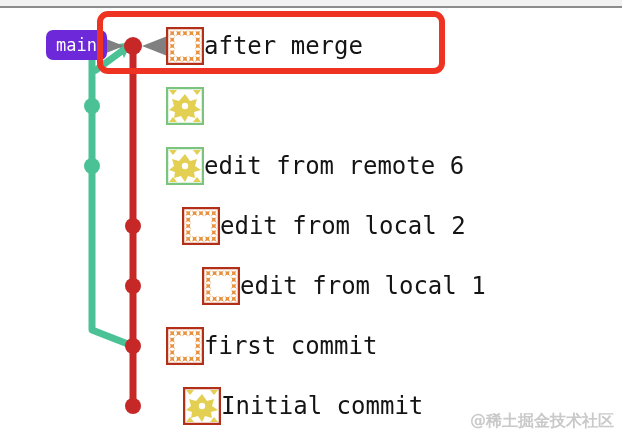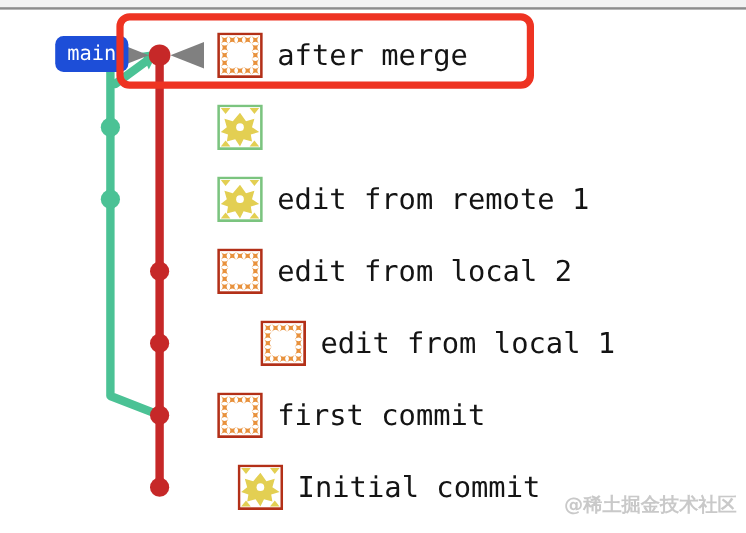--- a/index.html
+++ b/index.html
@@ -22,21 +22,21 @@
   
   #graph{position:absolute;left:0;top:0;width:622px;height:444px;}
 
   
   .branch-badge{
     position:absolute;
     left:46px;top:30px;
     height:30px;
     padding:0 10px;
     display:flex;align-items:center;
-    background:#1d4ed8;
+    background:#6d28d9;
     color:#ffffff;
     border-radius:7px;
     font-size:17px;
     font-family:"DejaVu Sans Mono", monospace;
     letter-spacing:0px;
     z-index:3;
   }
 
   
   .highlight-box{
@@ -47,24 +47,23 @@
     border-radius:11px;
     box-sizing:border-box;
     z-index:6;
     pointer-events:none;
   }
 
   
   .rows{position:absolute;left:0;top:0;width:622px;height:444px;z-index:4;}
   .row{
     position:absolute;
-    left:181px;
+    left:166px;
     height:40px;
     display:flex;align-items:center;
-    gap:12px;
   }
   .ident{
     width:38px;height:38px;
     box-sizing:border-box;
     flex:0 0 38px;
     position:relative;
     overflow:hidden;
   }
   .ident svg{display:block;width:100%;height:100%;}
   .msg{
@@ -165,23 +164,23 @@
             <rect x="0" y="0" width="38" height="38" fill="#ffffff"></rect>
             <polygon points="19,7 24,14 31,12 29,19 35,23 28,25 29,31 22,29 19,35 15,29 8,31 9,25 3,23 8,19 6,12 13,14" fill="#e3cf52"></polygon>
             <polygon points="3,3 11,3 7,8" fill="#e3cf52"></polygon>
             <polygon points="35,3 27,3 31,8" fill="#e3cf52"></polygon>
             <polygon points="3,35 11,35 7,30" fill="#e3cf52"></polygon>
             <polygon points="35,35 27,35 31,30" fill="#e3cf52"></polygon>
             <circle cx="19" cy="19" r="3.2" fill="#ffffff"></circle>
             <rect x="1" y="1" width="36" height="36" fill="none" stroke="#7bc47f" stroke-width="2.5"></rect>
           </svg>
         </div>
-        <div class="msg">edit from remote 1</div>
-      </div>
-      <div class="row" style="top: 206px;">
+        <div class="msg">edit from remote 6</div>
+      </div>
+      <div class="row" style="top: 206px; margin-left: 16px;">
         <div class="ident">
           <svg viewBox="0 0 38 38" xmlns="http://www.w3.org/2000/svg">
             <rect x="0" y="0" width="38" height="38" fill="#ffffff"></rect>
             <path d="M3 3 Q6.2 6.2 9.4 3 Q6.2 6.2 9.4 9.4 Q6.2 6.2 3 9.4 Q6.2 6.2 3 3Z" fill="#e8913c"></path>
             <path d="M9.4 3 Q12.600000000000001 6.2 15.8 3 Q12.600000000000001 6.2 15.8 9.4 Q12.600000000000001 6.2 9.4 9.4 Q12.600000000000001 6.2 9.4 3Z" fill="#e8913c"></path>
             <path d="M15.8 3 Q19 6.2 22.200000000000003 3 Q19 6.2 22.200000000000003 9.4 Q19 6.2 15.8 9.4 Q19 6.2 15.8 3Z" fill="#e8913c"></path>
             <path d="M22.200000000000003 3 Q25.400000000000002 6.2 28.6 3 Q25.400000000000002 6.2 28.6 9.4 Q25.400000000000002 6.2 22.200000000000003 9.4 Q25.400000000000002 6.2 22.200000000000003 3Z" fill="#e8913c"></path>
             <path d="M28.6 3 Q31.8 6.2 35 3 Q31.8 6.2 35 9.4 Q31.8 6.2 28.6 9.4 Q31.8 6.2 28.6 3Z" fill="#e8913c"></path>
             <path d="M3 9.4 Q6.2 12.600000000000001 9.4 9.4 Q6.2 12.600000000000001 9.4 15.8 Q6.2 12.600000000000001 3 15.8 Q6.2 12.600000000000001 3 9.4Z" fill="#e8913c"></path>
             <path d="M28.6 9.4 Q31.8 12.600000000000001 35 9.4 Q31.8 12.600000000000001 35 15.8 Q31.8 12.600000000000001 28.6 15.8 Q31.8 12.600000000000001 28.6 9.4Z" fill="#e8913c"></path>

